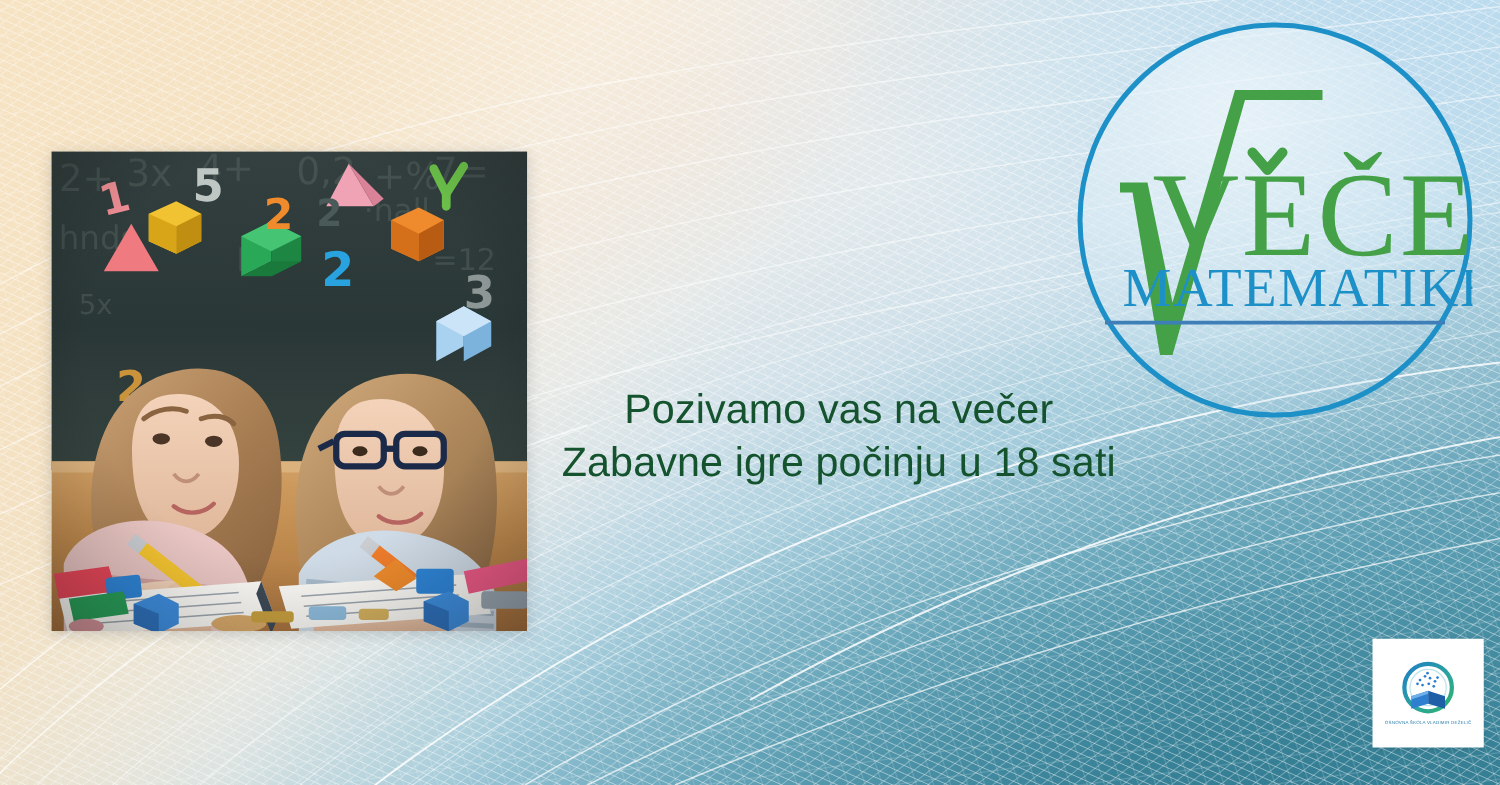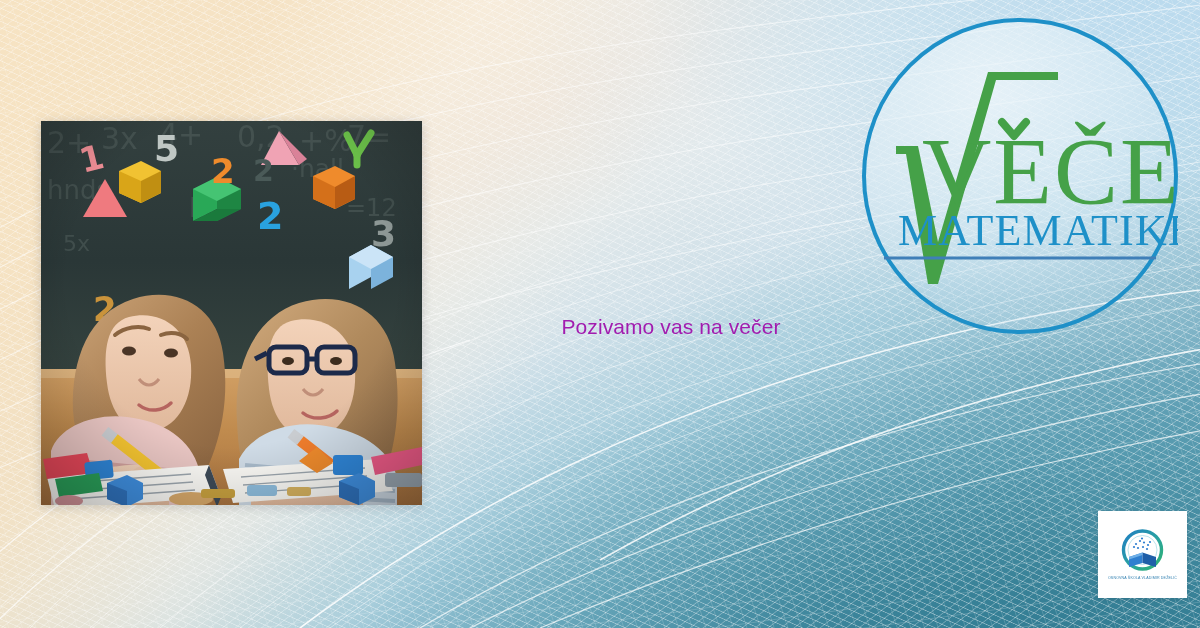--- a/index.html
+++ b/index.html
@@ -134,22 +134,22 @@
   }
   .photo-svg { display: block; width: 100%; height: 100%; }
 
   
   .message {
     position: absolute;
     left: 440px;
     top: 306px;
     width: 462px;
     text-align: center;
-    color: #a21caf;
-    font-size: 21px;
+    color: #14532d;
+    font-size: 33px;
     line-height: 42.5px;
     font-family: "Liberation Sans", sans-serif;
     letter-spacing: 0.1px;
   }
   .message .ln { display: block; white-space: nowrap; }
 
   
   .logo {
     position: absolute;
     left: 862px;
@@ -429,20 +429,21 @@
         <rect x="344" y="352" width="37" height="14" rx="3" fill="#9aa7b2"></rect>
         <ellipse cx="28" cy="380" rx="14" ry="6" fill="#d4949a"></ellipse>
       </g>
 
       <rect x="0" y="0" width="381" height="384" fill="url(#vign)"></rect>
     </svg>
   </div>
 
   <div class="message">
     <span class="ln">Pozivamo vas na večer</span>
+    <span class="ln">Zabavne igre počinju u 18 sati</span>
   </div>
 
   <div class="logo">
     <div class="logo-ring"></div>
     <svg class="logo-svg" viewBox="0 0 316 316">
 
       <g>
         <path d="M34,128 L56,128 L76,224 L126,54 L196,54 L196,62 L134,62 L76,266 L66,266 L44,136 L34,136 Z" fill="#45a148"></path>
       </g>
 

